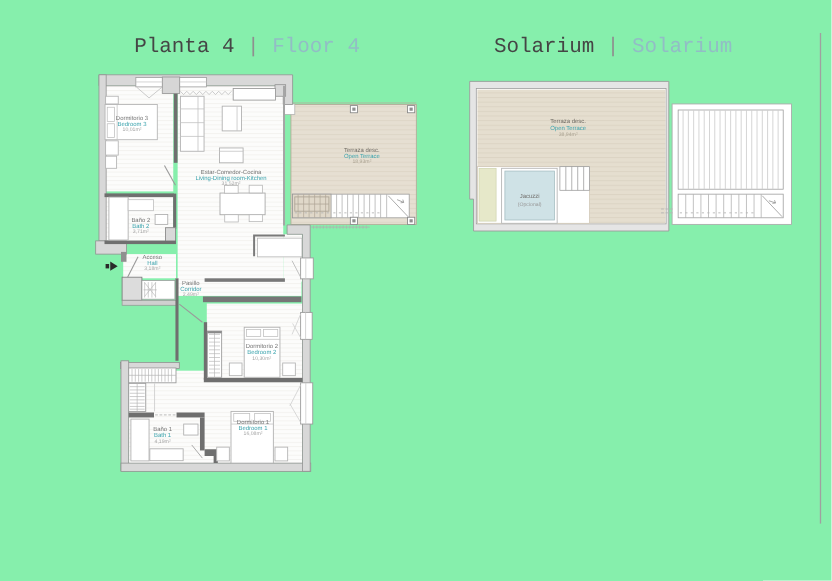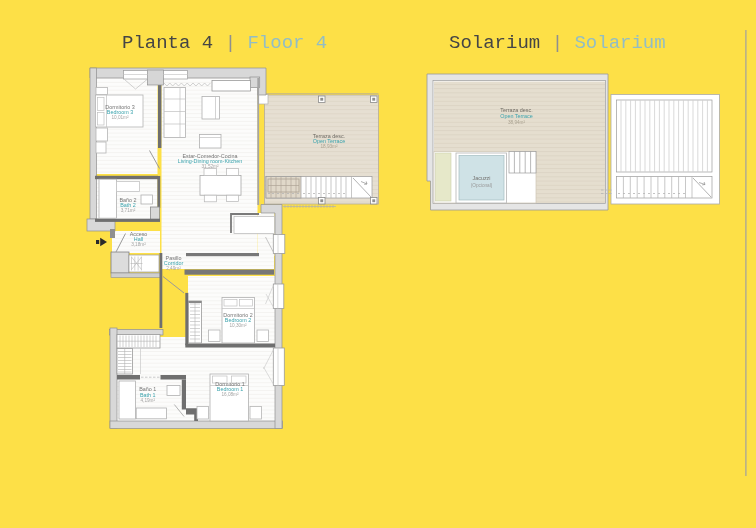--- a/index.html
+++ b/index.html
@@ -1,16 +1,16 @@
 <!DOCTYPE html>
 <html><head>
 <meta charset="utf-8">
 <style>
 html,body{margin:0;padding:0;background:#ffffff;}
-#page{position:relative;width:756px;height:528px;overflow:hidden;background:#fde047;font-family:"Liberation Sans",sans-serif;}
+#page{position:relative;width:756px;height:528px;overflow:hidden;background:#86efac;font-family:"Liberation Sans",sans-serif;}
 svg{position:absolute;top:0;left:0;display:block;}
 text{font-family:"Liberation Sans",sans-serif;}
 .ttl{font-family:"Liberation Mono",monospace;font-size:19px;}
 .es{fill:#757575;font-size:5.4px;}
 .en{fill:#3ba3ad;font-size:5.4px;}
 .m2{fill:#a5a5a5;font-size:4.7px;}
 </style>
 </head>
 <body>
 <div id="page">

